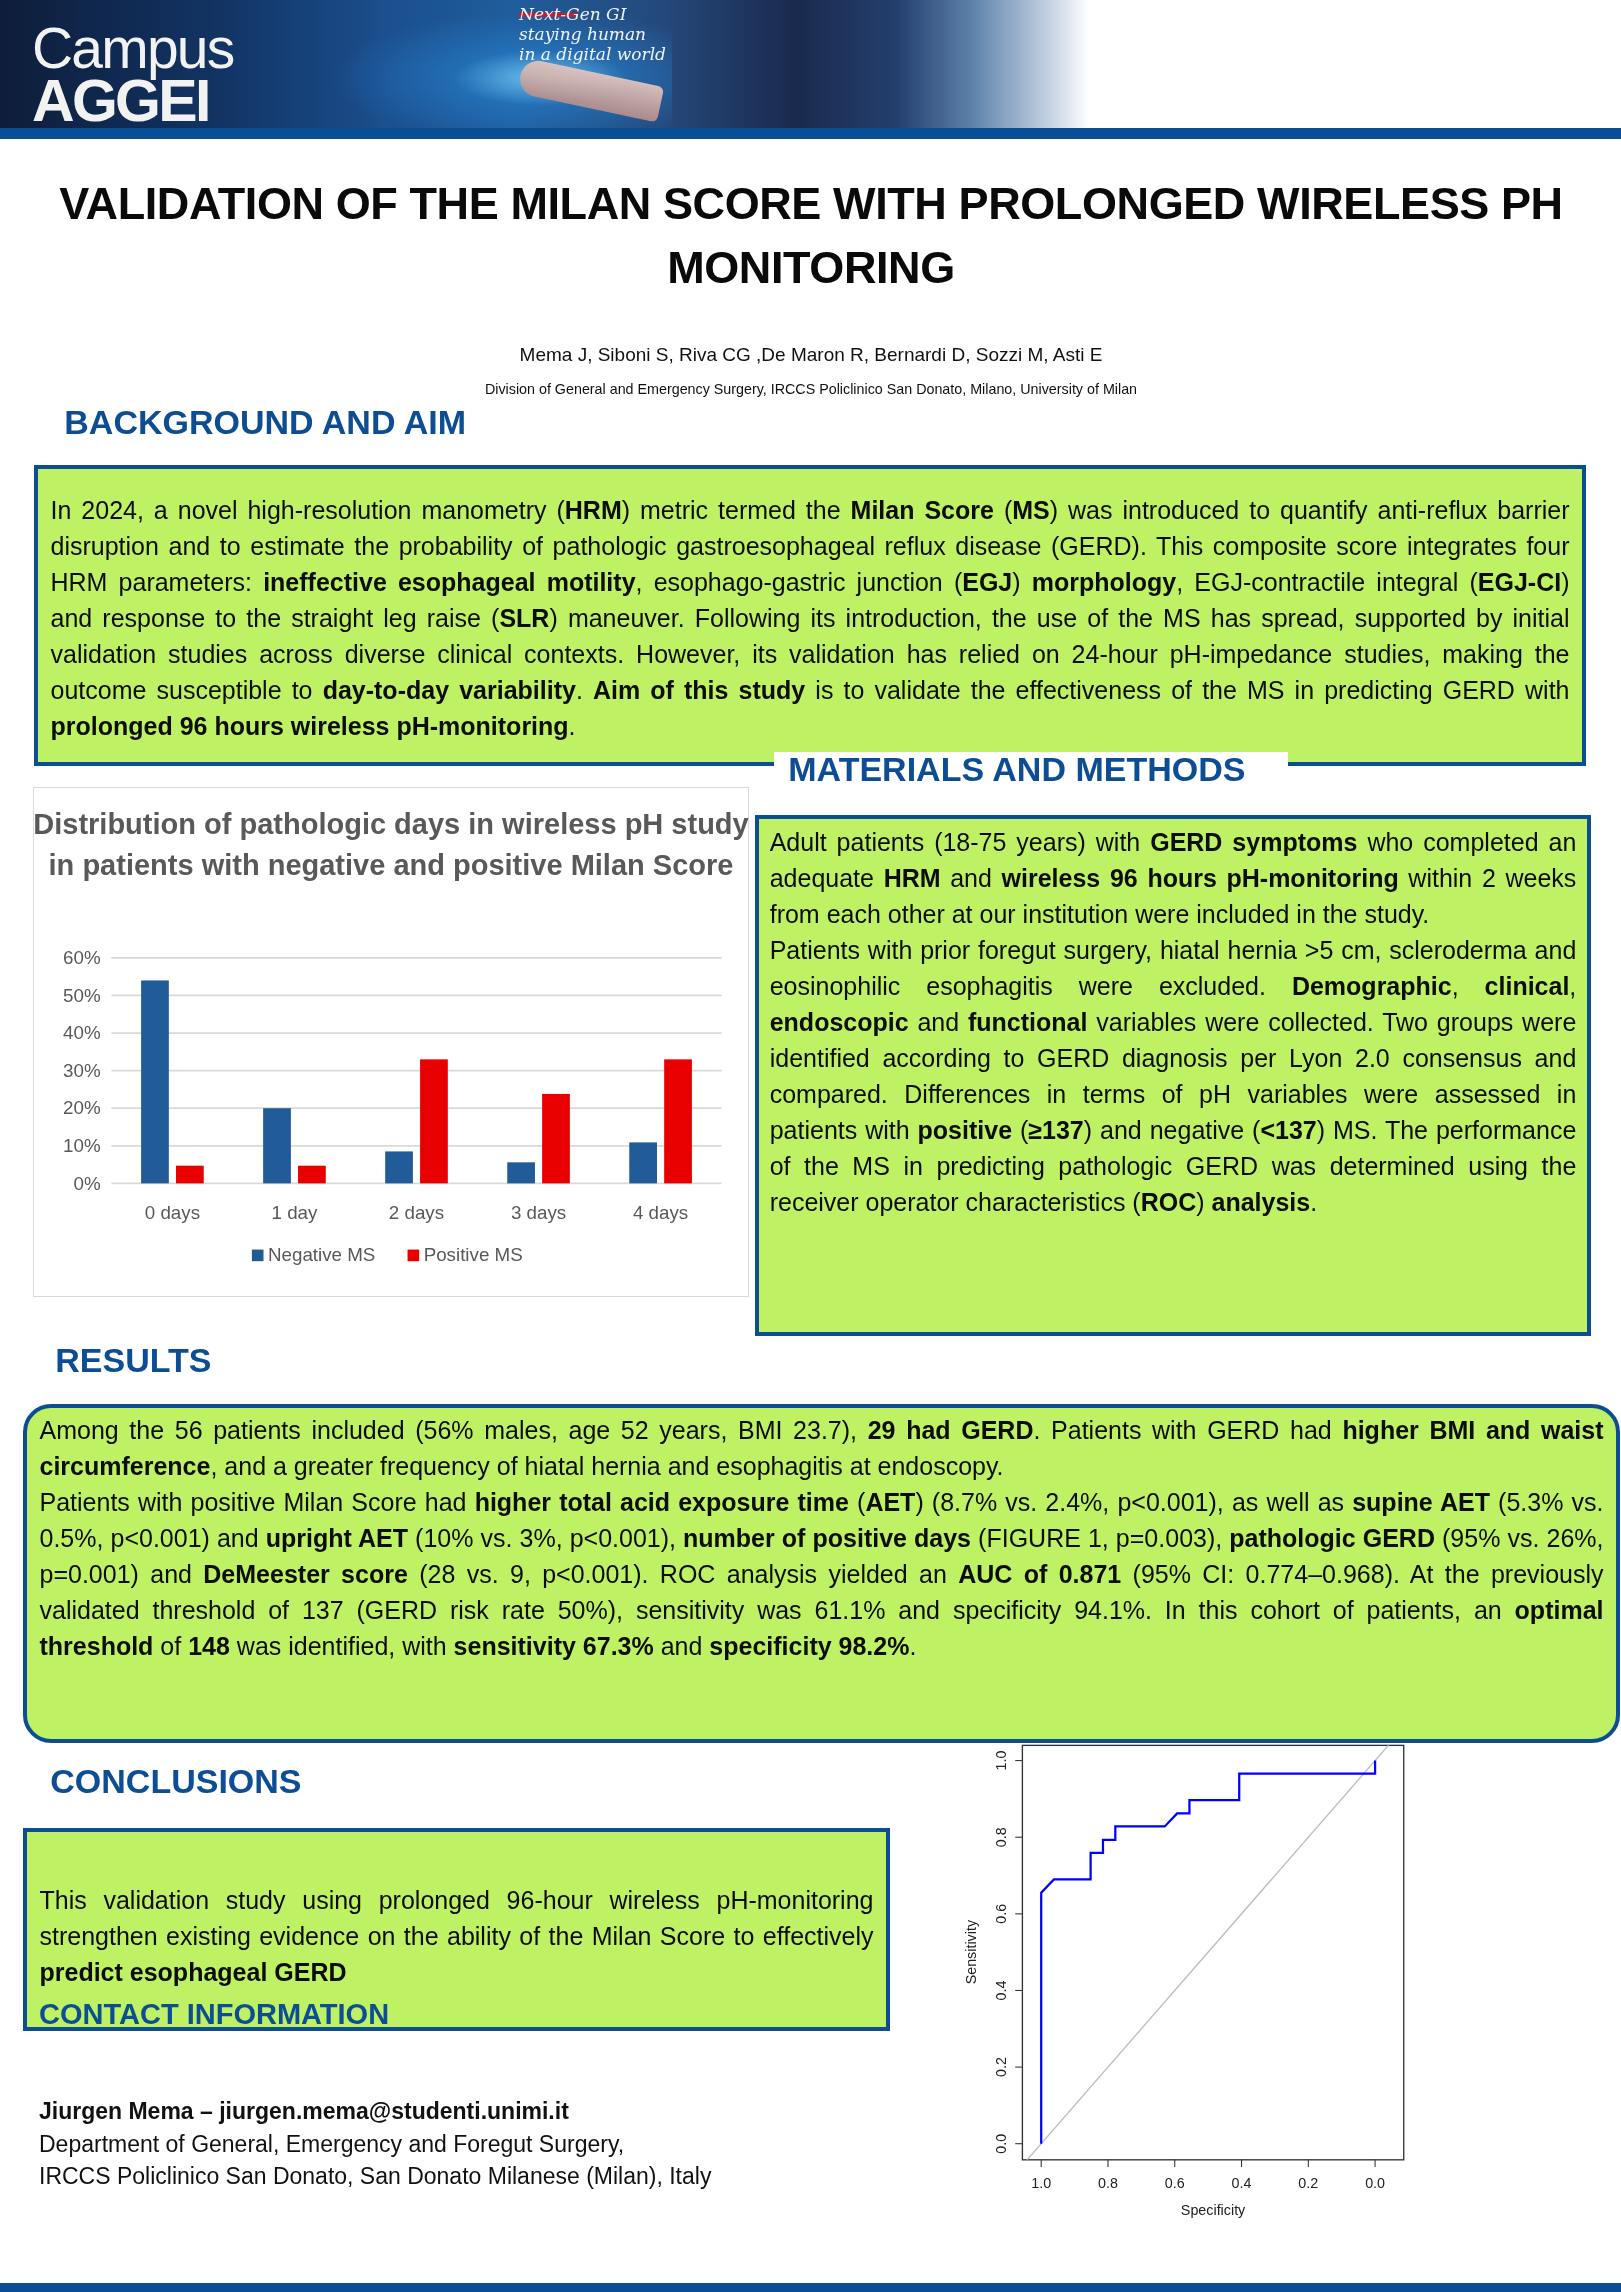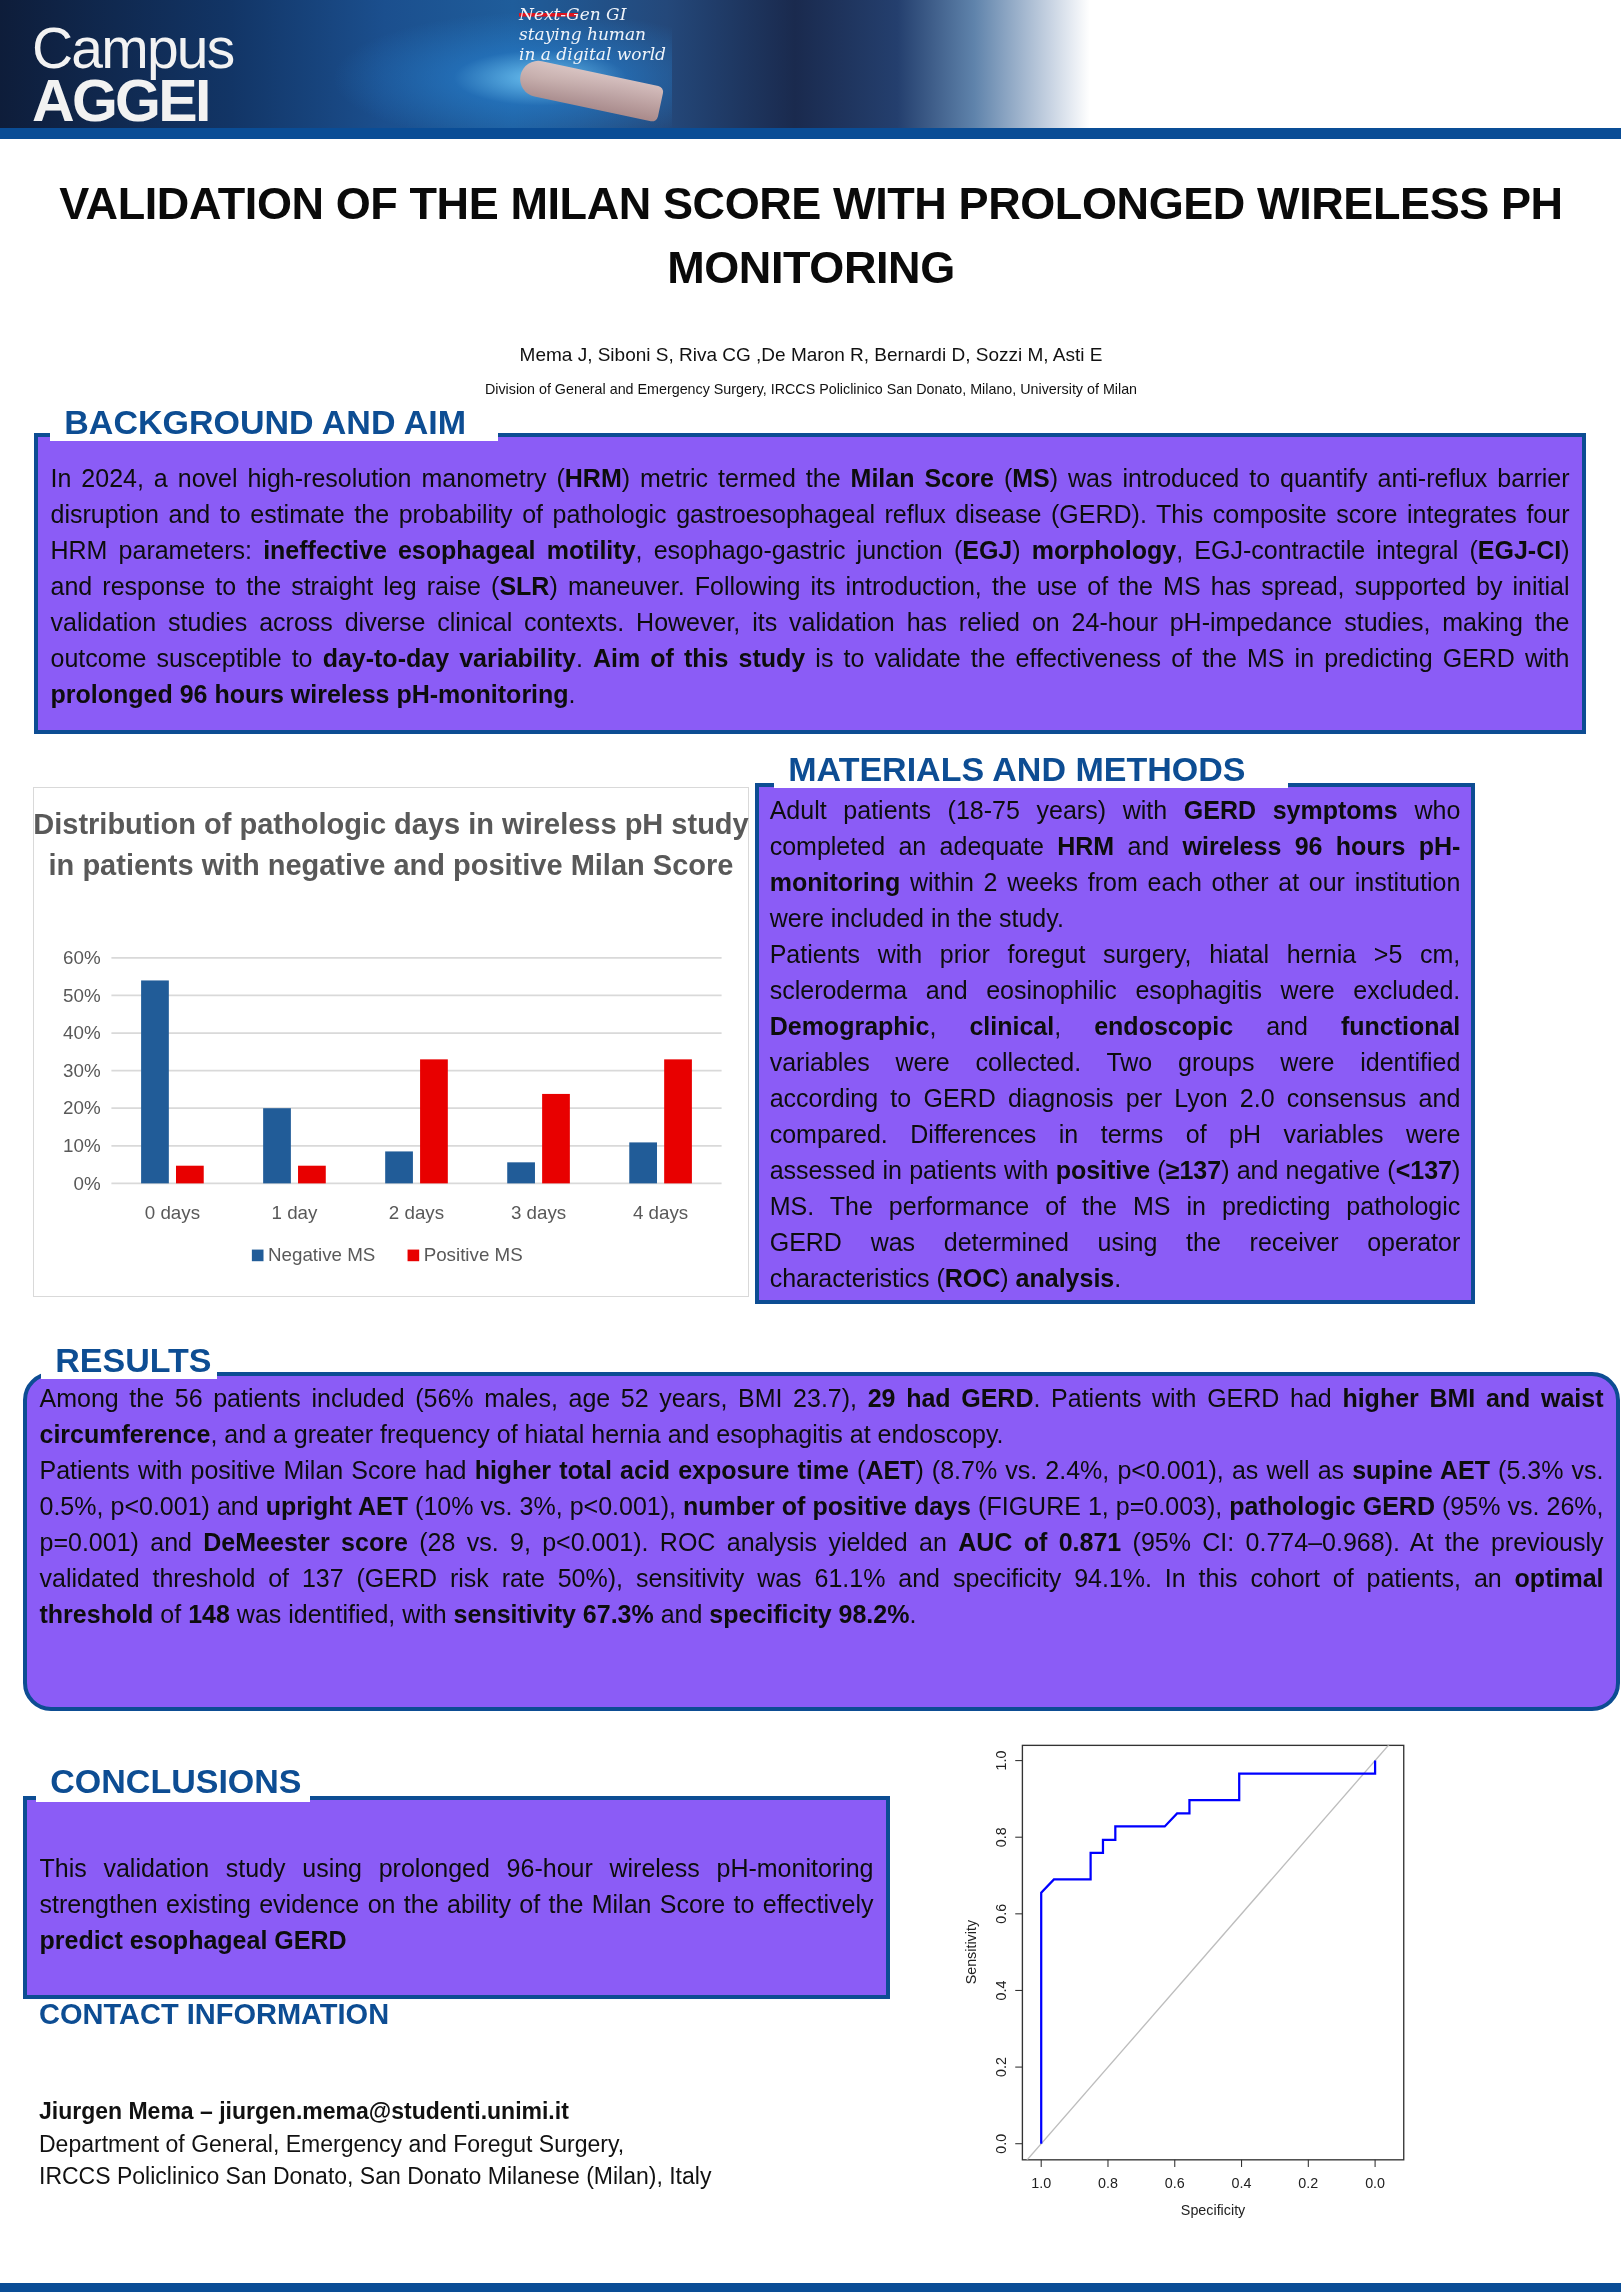--- a/index.html
+++ b/index.html
@@ -29,30 +29,30 @@
     display: flex; align-items: center; justify-content: center; }
   .logo-unimi .inner { width: 75px; height: 75px; border-radius: 50%; border: 0.9px solid #777; display: flex; align-items: center; justify-content: center;
     font-family: "DejaVu Serif", serif; font-size: 8px; color: #444; text-align: center; line-height: 9.9px; }
 
   
   .title { position: absolute; left: 27px; top: 172px; width: 1568px; text-align: center; font-weight: 700; font-size: 45px; line-height: 64px; color: #0a0a0a; letter-spacing: -0.4px; }
   .authors { position: absolute; left: 0; top: 344px; width: 1622px; text-align: center; font-size: 19px; color: #111; }
   .affil { position: absolute; left: 0; top: 381px; width: 1622px; text-align: center; font-size: 14.3px; color: #111; }
 
   
-  .box { position: absolute; border: 4.5px solid #0d4d93; background: #8b5cf6; }
+  .box { position: absolute; border: 4.5px solid #0d4d93; background: #bef264; margin-top: 32px; }
   .box-heading { position: absolute; background: #fff; color: #0d4d93; font-weight: 700; padding: 0 14.3px 0 14.3px; line-height: 1; white-space: nowrap; }
   .body-text { font-size: 25px; line-height: 36px; color: #0d0d0d; text-align: justify; }
   .body-text b { font-weight: 700; }
 
   #bg-box { left: 34px; top: 433px; width: 1552px; height: 301px; }
   #bg-head { left: 50px; top: 405px; font-size: 34px; height: 36px; width: 448px; }
   #bg-text { position: absolute; left: 12.5px; top: 23px; right: 12.5px; }
 
-  #mm-box { left: 755px; top: 783px; width: 720px; height: 521px; }
+  #mm-box { left: 755px; top: 783px; width: 836px; height: 521px; }
   #mm-head { left: 774px; top: 752px; font-size: 34px; height: 36px; width: 514px; }
   #mm-text { position: absolute; left: 10.7px; top: 5.4px; right: 10.7px; }
 
   #res-box { left: 23px; top: 1372px; width: 1597px; height: 339px; border-radius: 28px; }
   #res-head { left: 41px; top: 1343px; font-size: 34px; height: 36px; width: 176px; }
   #res-text { position: absolute; left: 12.5px; top: 3.6px; right: 12.5px; font-size: 25px; line-height: 36px; }
 
   #conc-box { left: 23px; top: 1796px; width: 867px; height: 203px; }
   #conc-head { left: 36px; top: 1764px; font-size: 34px; height: 38px; width: 274px; }
   #conc-text { position: absolute; left: 12.5px; top: 50px; right: 12.5px; font-size: 25px; line-height: 36px; }

